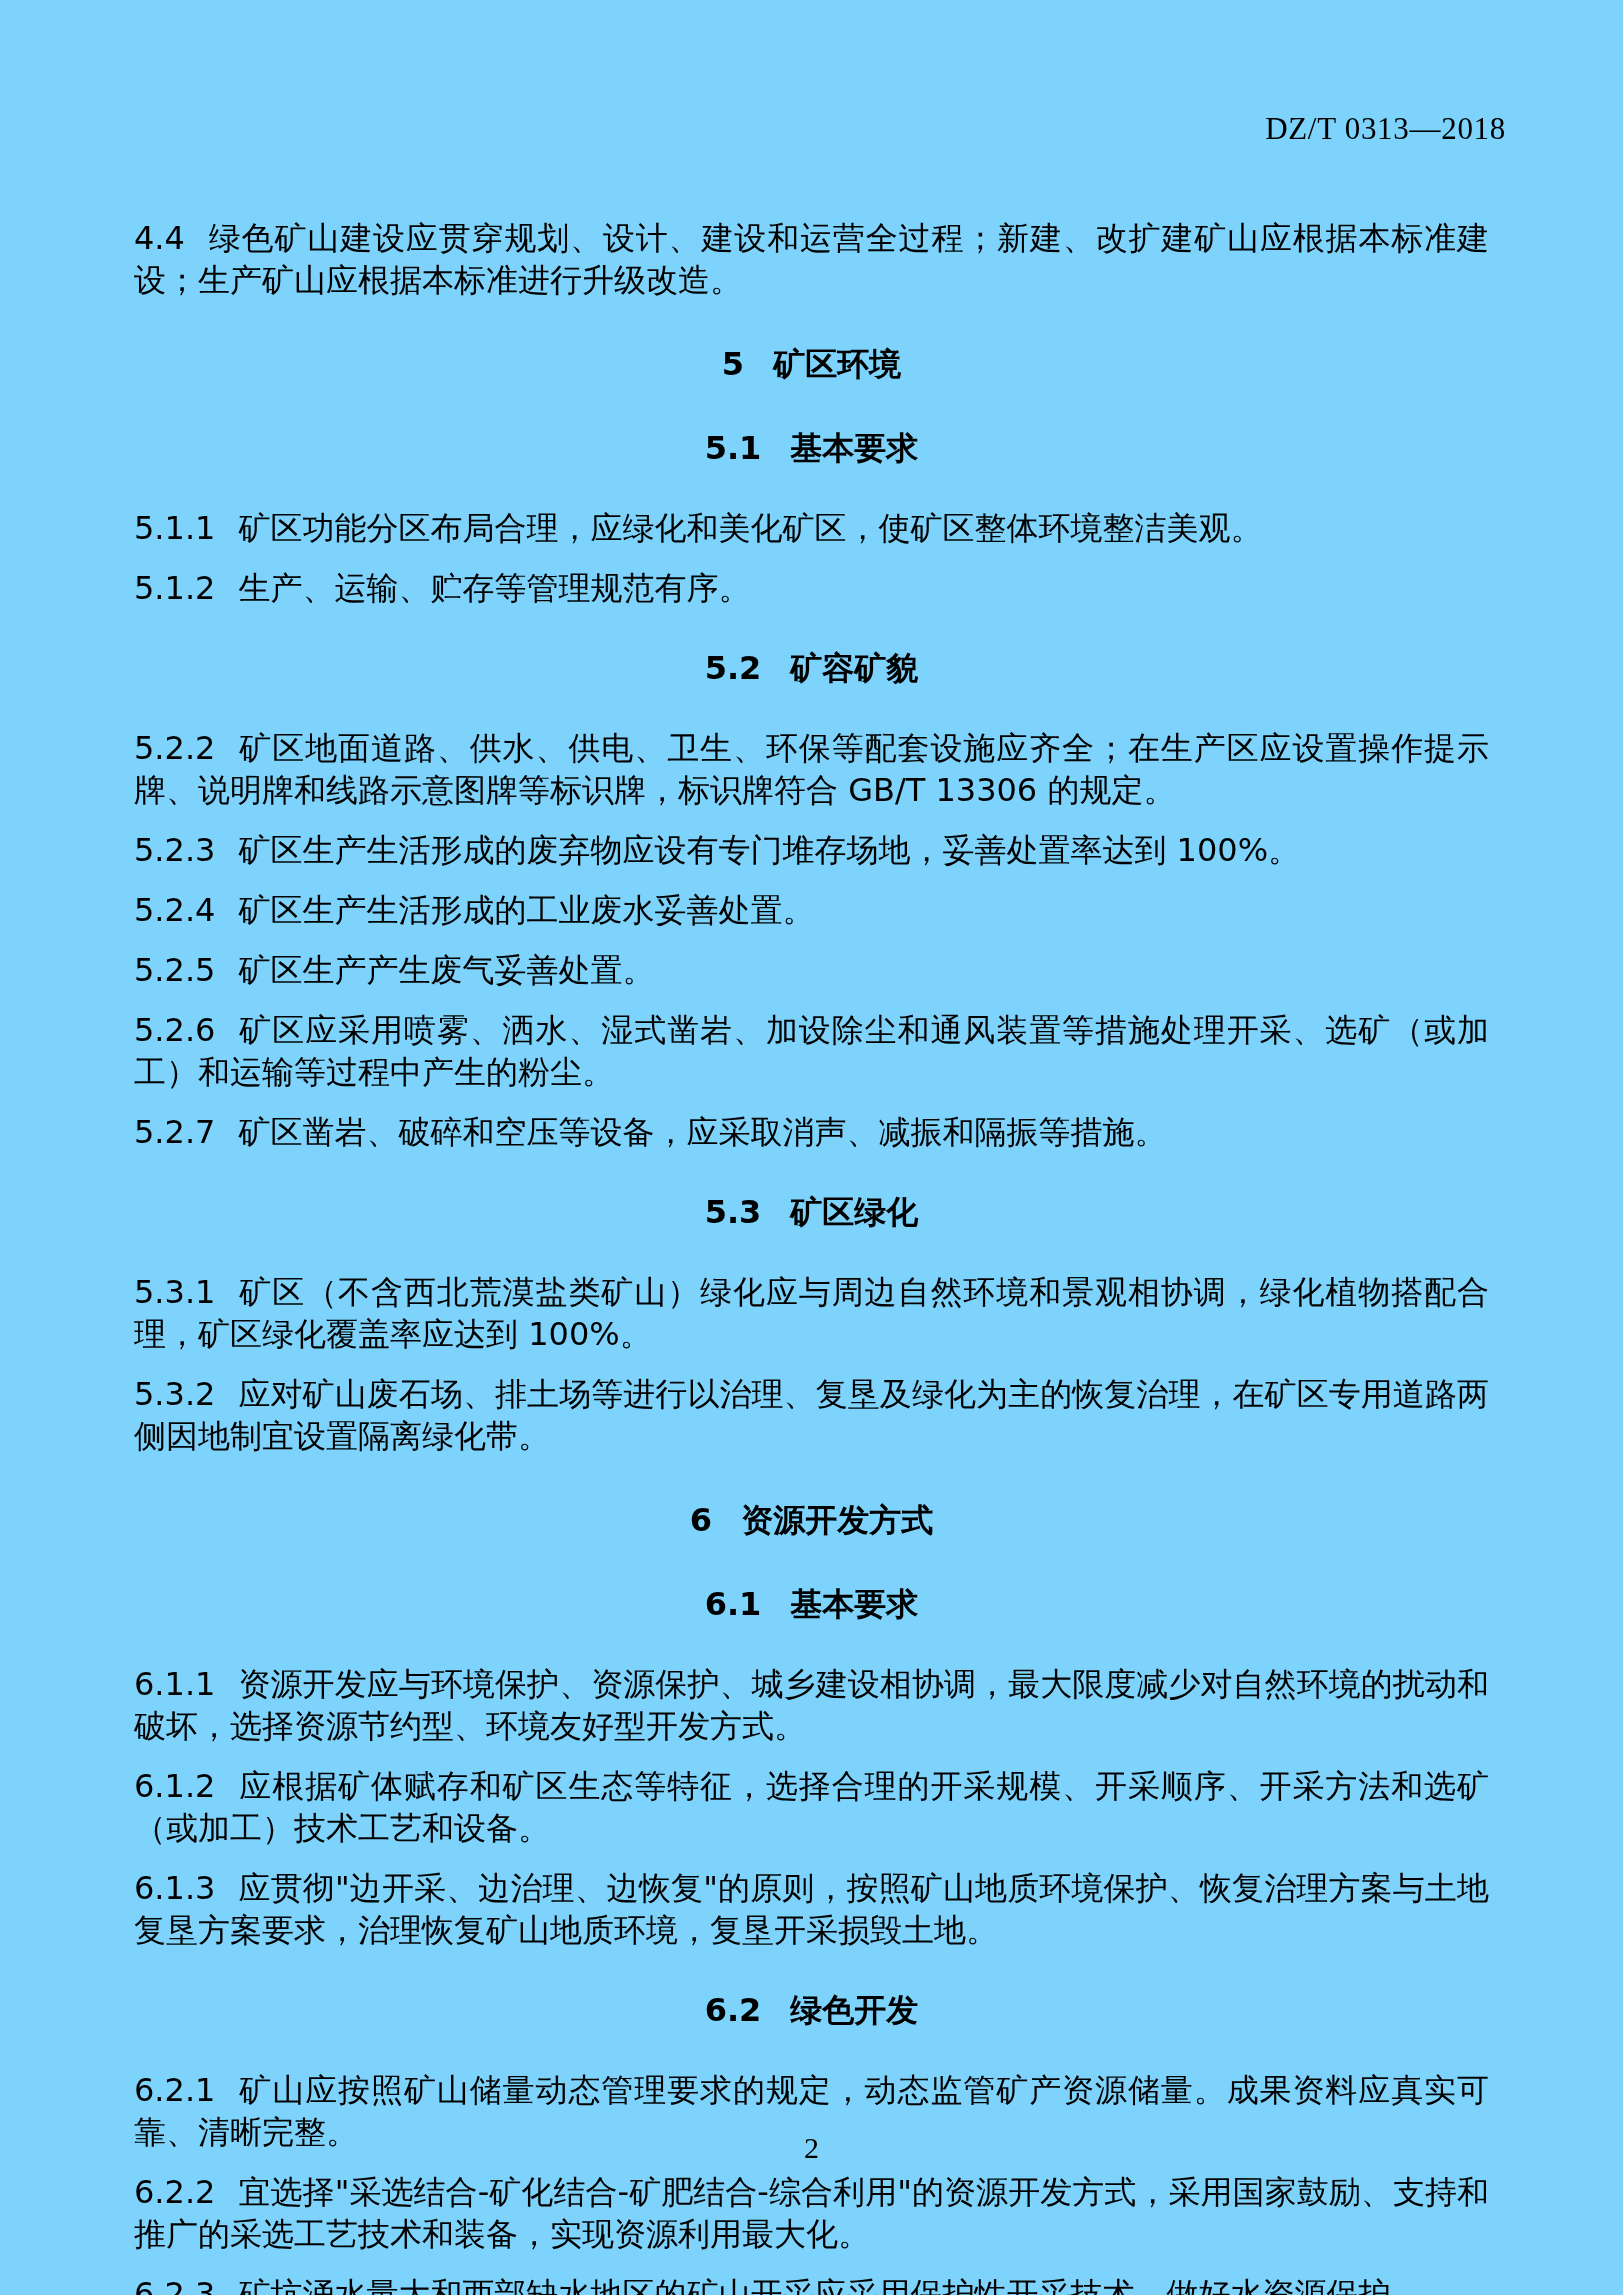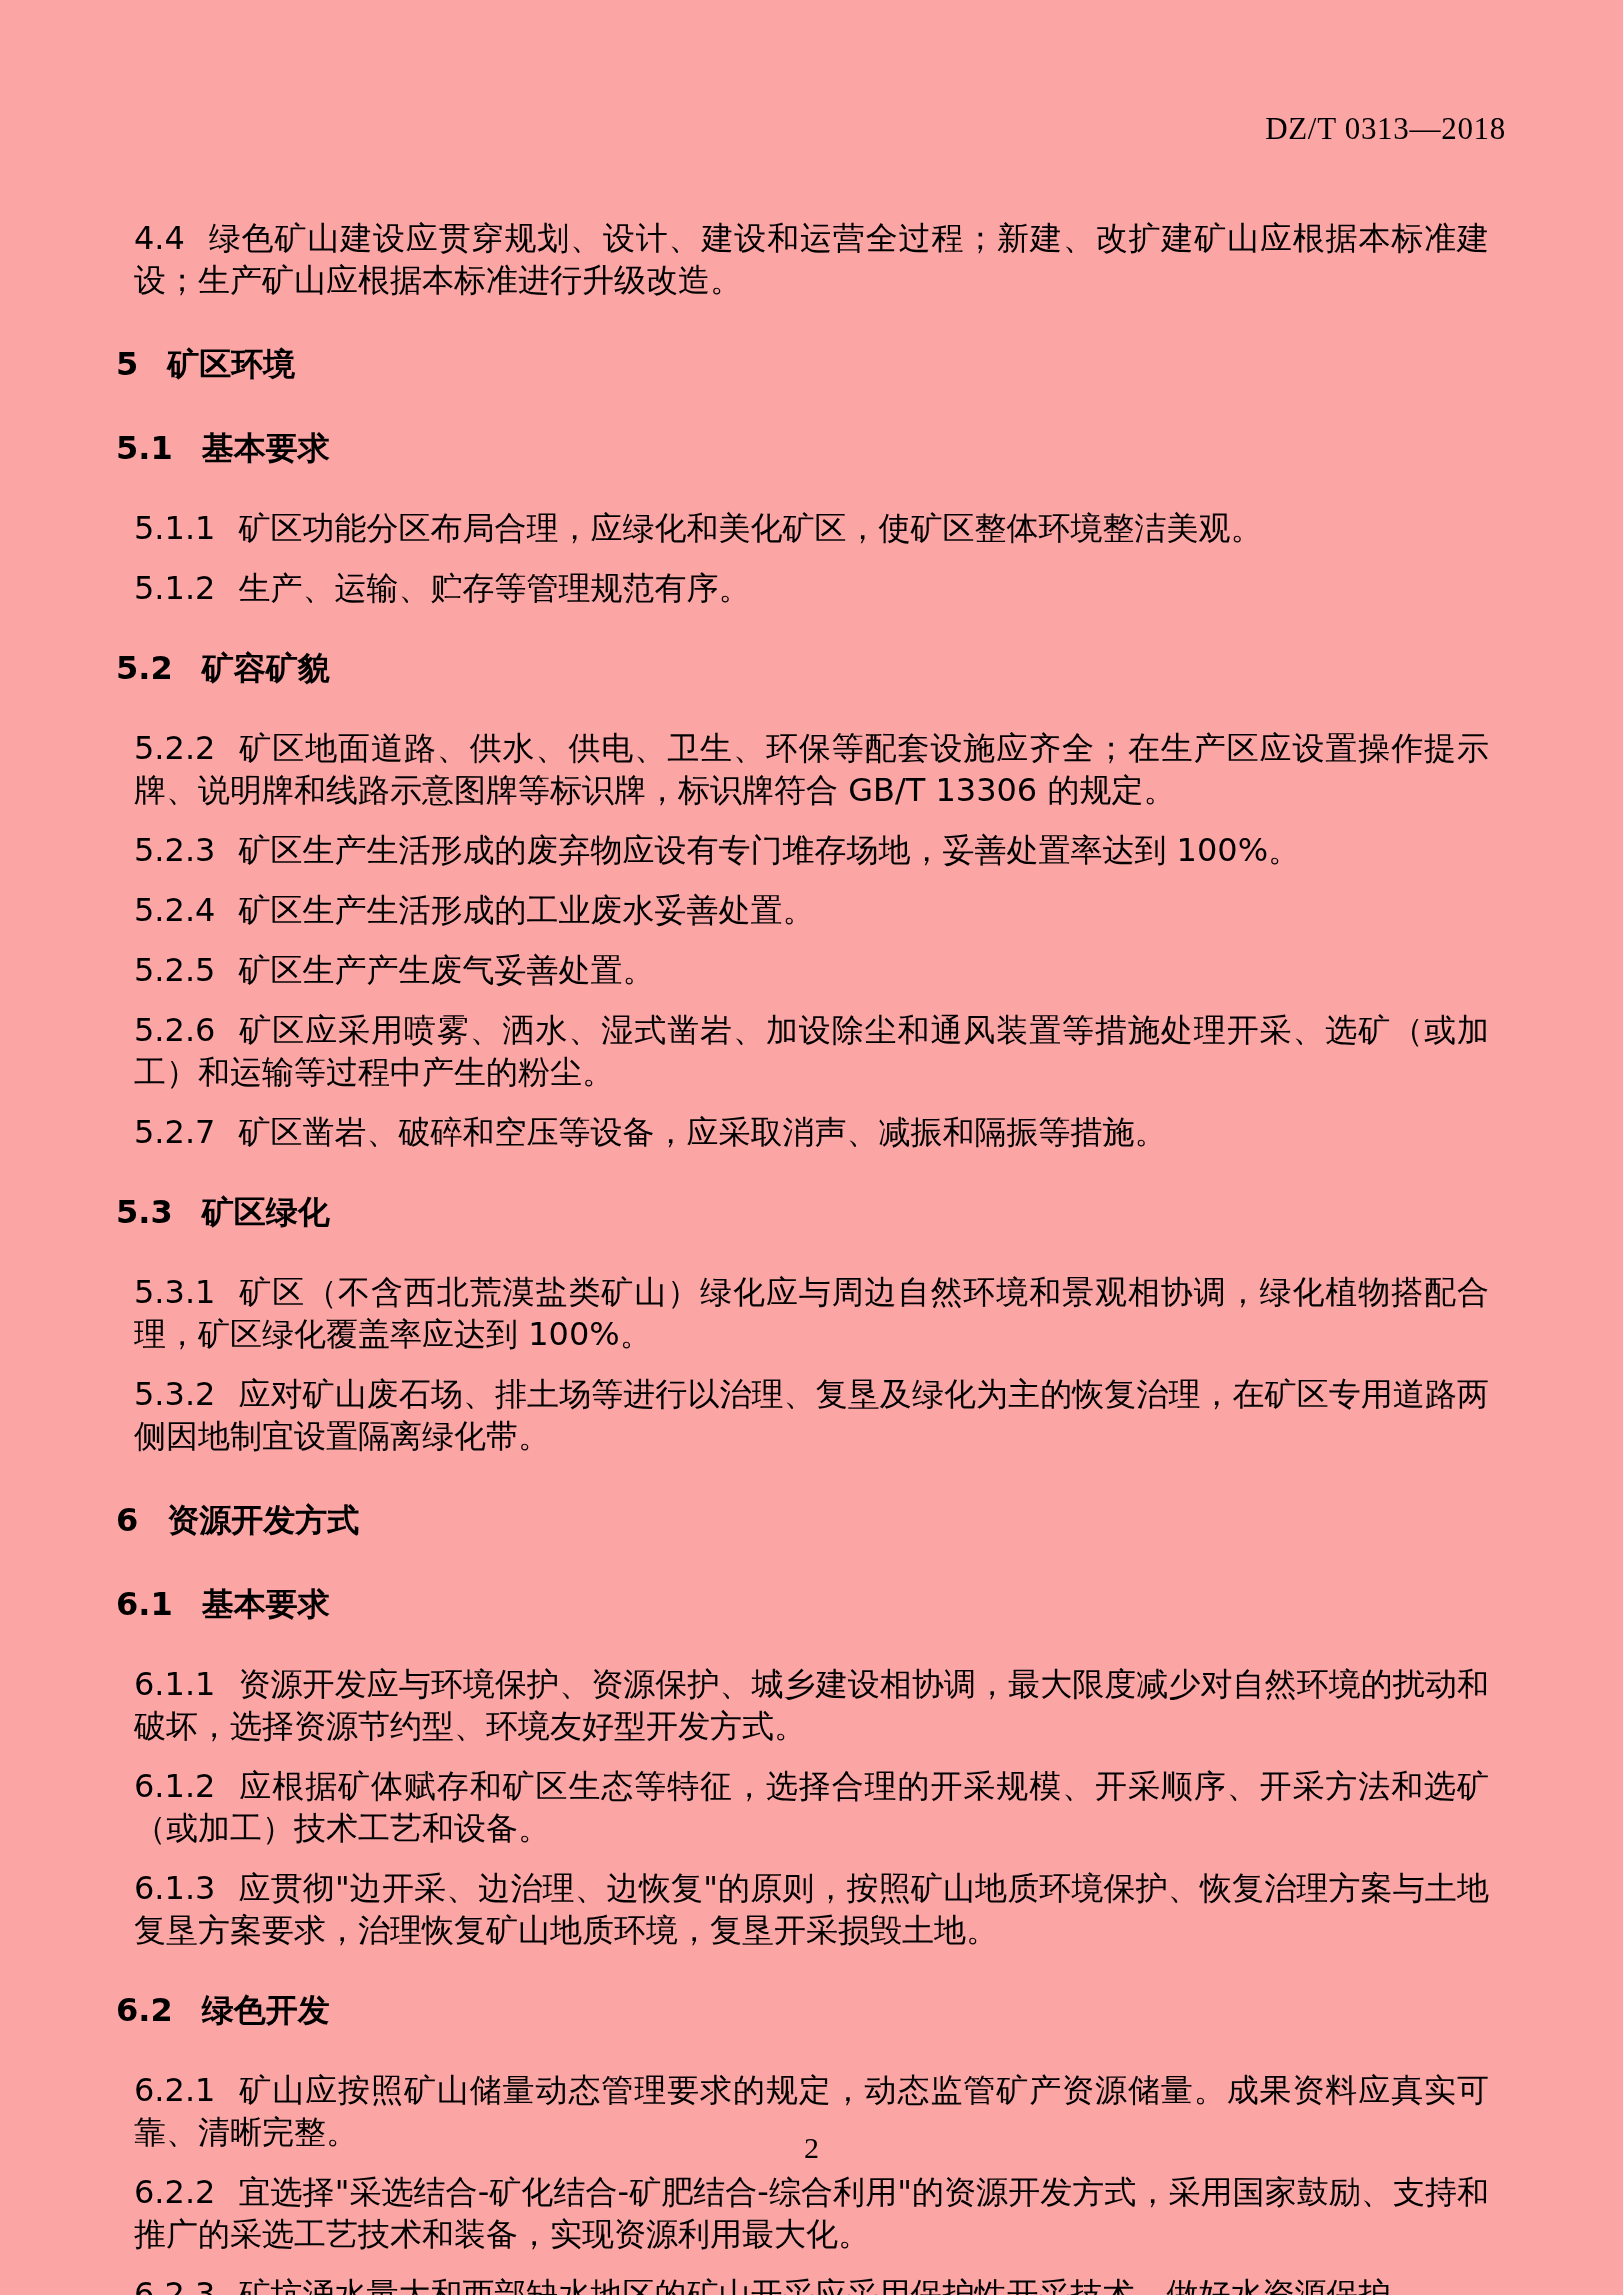--- a/index.html
+++ b/index.html
@@ -1,20 +1,20 @@
 <!DOCTYPE html>
 <html style="font-size:11px"><head>
 <meta charset="utf-8">
 <style>
   html,body { margin:0; padding:0; background:#e8e8e8; }
   .page {
     position:relative;
     width:1623px;
     height:2295px;
-    background:#fca5a5;
+    background:#7dd3fc;
     color:#000000;
     font-family:"DejaVu Sans", sans-serif;
     overflow:hidden;
   }
   .doc-header {
     position:absolute;
     top:111px;
     right:117px;
     font-family:"Liberation Serif", serif;
     font-size:31px;
@@ -30,21 +30,21 @@
     font-size:32px;
     line-height:42px;
   }
   .para {
     margin:18px;
     text-align:justify;
     text-justify:inter-ideograph;
   }
   .h1, .h2 {
     font-weight:bold;
-    text-align:left;
+    text-align:center;
   }
   .h1 { margin:42px 0; }
   .h2 { margin:38px 0; }
   .num { padding-right:23px; }
   .h1 .num, .h2 .num { padding-right:29px; }
   .page-number {
     position:absolute;
     top:2131px;
     left:0;
     width:100%;

